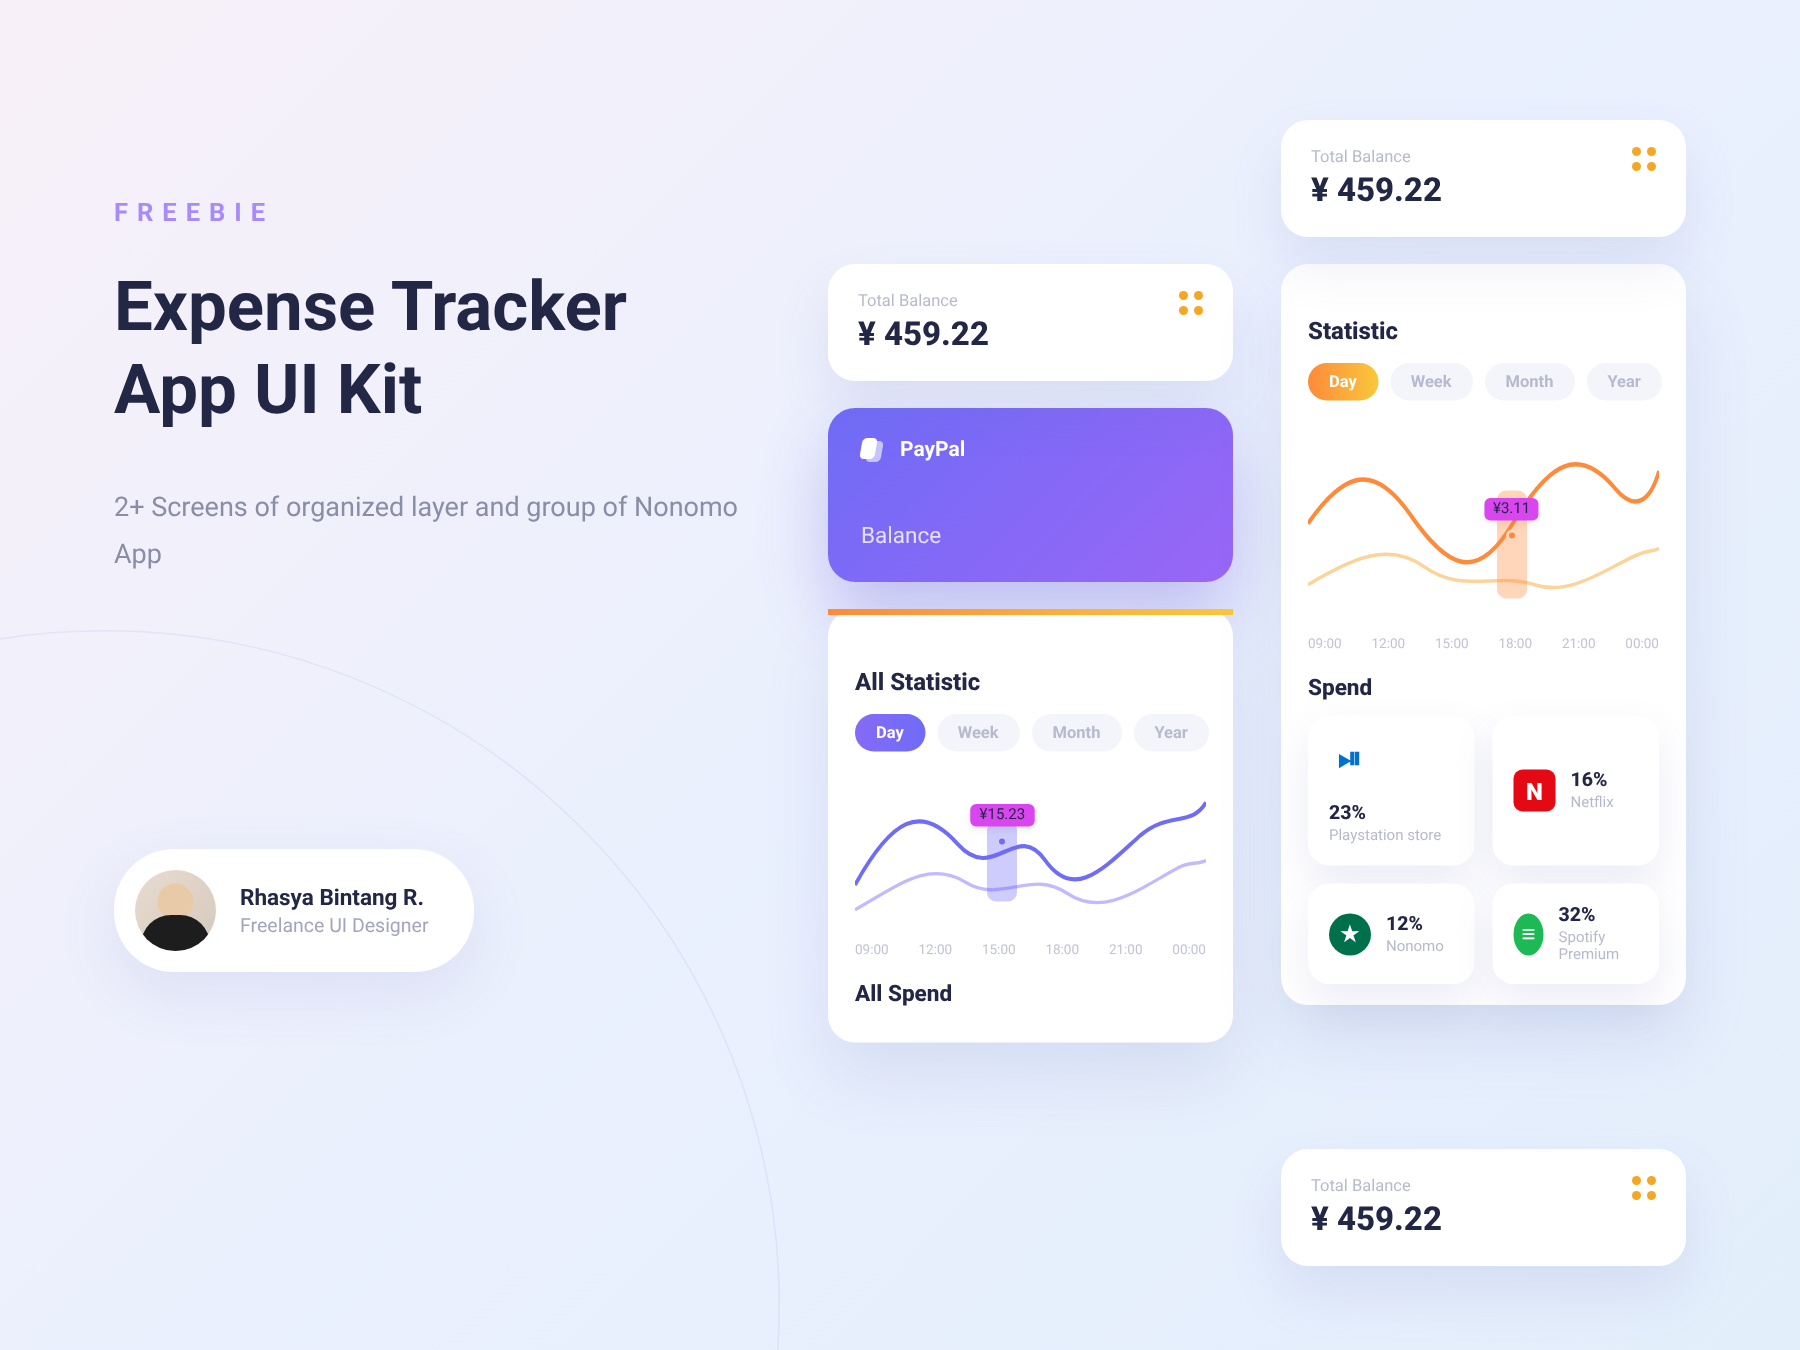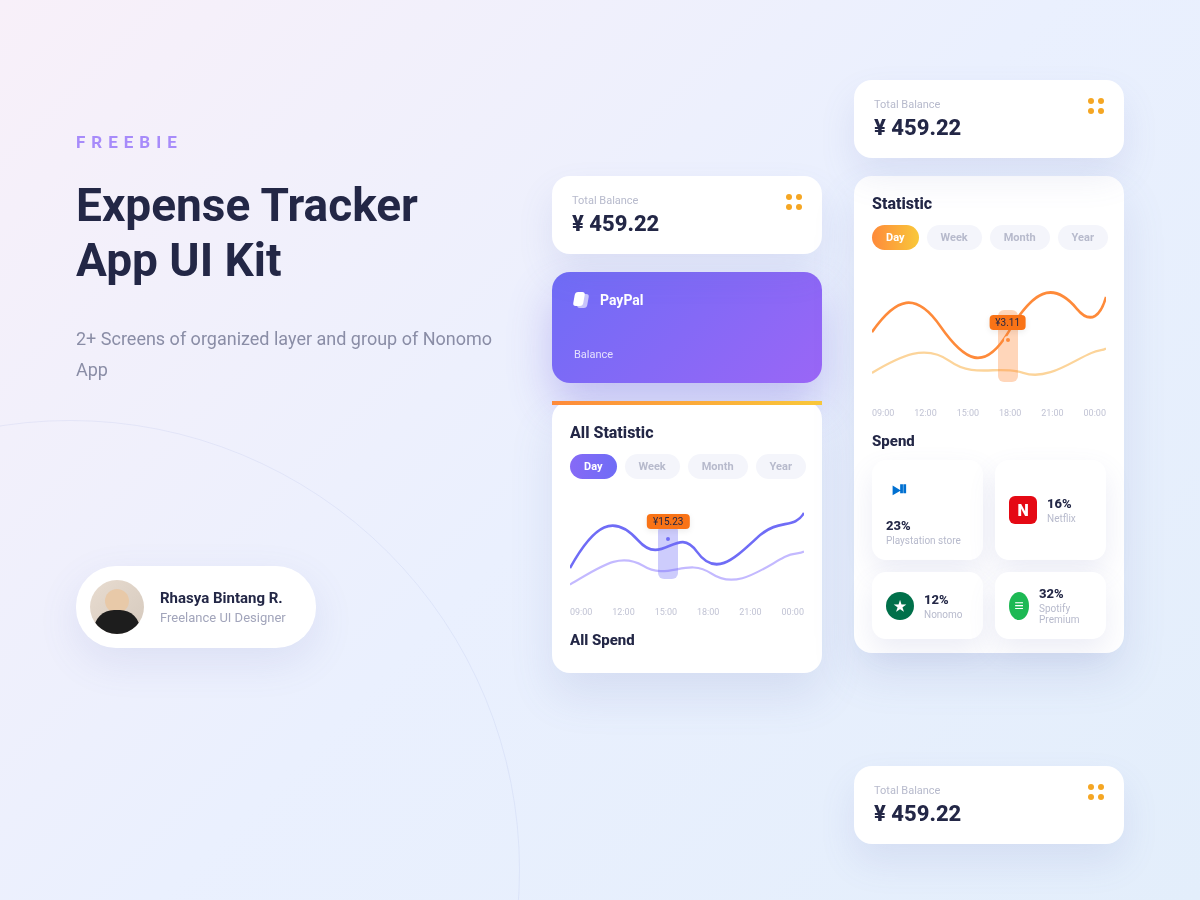--- a/index.html
+++ b/index.html
@@ -97,41 +97,41 @@
   padding:20px 22px 22px;
   background:linear-gradient(135deg,#6f6cf6 0%,#9a66f6 100%);
   color:#fff;
   box-shadow:0 22px 44px rgba(100,80,220,0.30);
 }
 .paypal-row{display:flex;align-items:flex-start;gap:8px;font-size:14px;font-weight:700;}
 .pp-icon{width:18px;height:18px;position:relative;}
 .pp-icon::before,.pp-icon::after{content:"";position:absolute;border-radius:3px;}
 .pp-icon::before{left:0;top:0;width:10px;height:14px;background:#fff;transform:skewX(-10deg);}
 .pp-icon::after{left:4px;top:2px;width:10px;height:14px;background:rgba(255,255,255,0.6);transform:skewX(-10deg);}
-.pp-balance-label{font-size:11px;opacity:0.8;margin-top:38px;}
+.pp-balance-label{font-size:15px;opacity:0.8;margin-top:38px;}
 .pp-balance{font-size:22px;font-weight:800;margin-top:2px;}
 
 .stat-card{
   background:#fff;border-radius:18px;padding:18px 18px 14px;
   box-shadow:0 22px 44px rgba(100,110,180,0.14);
   border-top:4px solid;
   border-image:linear-gradient(90deg,#fe8a3a,#f9c83a) 1;
 }
 .stat-card.plain{border-top:0;border-image:none;}
-.stat-title{font-size:16px;font-weight:800;color:#232746;margin-bottom:12px;}
+.stat-title{font-size:16px;font-weight:800;color:#232746;margin-bottom:12px;margin-top:17px;}
 .tabs{display:flex;gap:8px;margin-bottom:12px;}
 .tab{font-size:11px;padding:6px 14px;border-radius:14px;font-weight:700;color:#b7bacc;background:#f4f5fb;}
 .tab.active-p{background:linear-gradient(90deg,#866af6,#6f6cf6);color:#fff;}
 .tab.active-o{background:linear-gradient(90deg,#fe8a3a,#f9c83a);color:#fff;}
 
 .chart{position:relative;height:110px;}
 .chart svg{width:100%;height:100%;}
 .marker{position:absolute;transform:translate(-50%,-50%);}
 .marker .dot{width:8px;height:8px;border-radius:50%;border:2px solid #fff;}
-.marker .lab{position:absolute;bottom:14px;left:50%;transform:translateX(-50%);font-size:10px;color:#232746;background:#f97316;padding:2px 6px;border-radius:4px;box-shadow:0 2px 6px rgba(0,0,0,0.08);white-space:nowrap;}
+.marker .lab{position:absolute;bottom:14px;left:50%;transform:translateX(-50%);font-size:10px;color:#232746;background:#d946ef;padding:2px 6px;border-radius:4px;box-shadow:0 2px 6px rgba(0,0,0,0.08);white-space:nowrap;}
 .marker .bar{position:absolute;width:20px;height:54px;left:50%;transform:translateX(-50%);top:-10px;border-radius:6px;opacity:0.35;}
 .xaxis{display:flex;justify-content:space-between;font-size:9px;color:#c1c3d4;margin-top:6px;}
 
 .spend-title{font-size:15px;font-weight:800;color:#232746;margin:14px 0 10px;}
 .spend-grid{display:grid;grid-template-columns:1fr 1fr;gap:12px;}
 .spend-card{background:#fff;border-radius:14px;padding:14px;box-shadow:0 12px 28px rgba(100,110,180,0.12);}
 .spend-icon{width:28px;height:28px;display:flex;align-items:center;justify-content:center;border-radius:6px;font-weight:900;margin-bottom:16px;}
 .spend-pct{font-size:13px;font-weight:800;color:#232746;}
 .spend-name{font-size:10px;color:#b7bacc;margin-top:2px;}
 .spend-card.compact{display:flex;align-items:center;gap:10px;}

